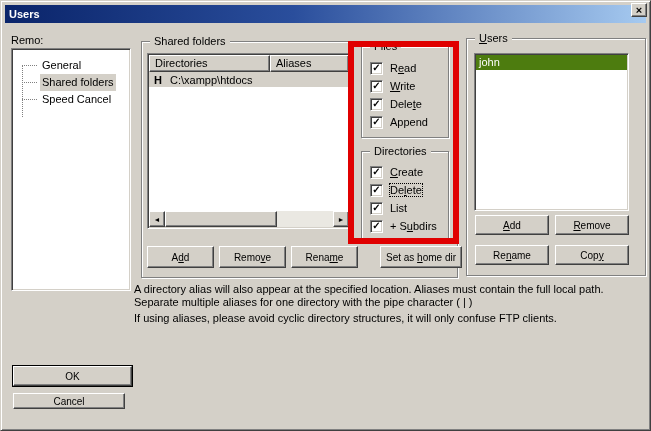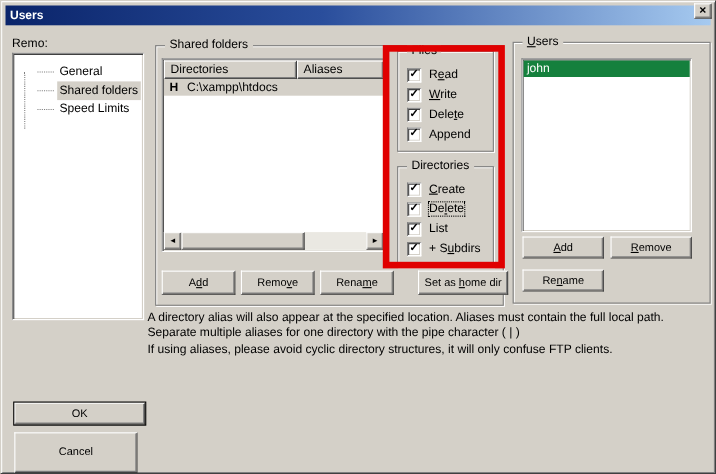--- a/index.html
+++ b/index.html
@@ -49,21 +49,21 @@
     border: 1px solid; border-color: #fff #404040 #404040 #fff;
     box-shadow: inset -1px -1px 0 #808080;
     display: flex; align-items: center; justify-content: center;
     white-space: nowrap; font-size: 10px;
   }
   .default-btn { outline: 1px solid #000; }
 
   
   .tree { overflow: hidden; }
   .tree-vline { position: absolute; left: 10px; top: 16px; height: 52px; border-left: 1px dotted #808080; }
-  .tree-item { position: absolute; left: 12px; height: 17px; line-height: 17px; width: 100%; }
+  .tree-item { position: absolute; left: 0; height: 17px; line-height: 17px; width: 100%; }
   .tree-item .stub { position: absolute; left: 10px; top: 8px; width: 15px; border-top: 1px dotted #808080; }
   .tree-item .tlabel { position: absolute; left: 28px; padding: 0 2px; }
   .tree-item.selected .tlabel { background: #d4d0c8; }
 
   
   .lv-header { position: absolute; left: 1px; top: 1px; right: 1px; height: 17px; display: flex; }
   .lv-col {
     background: #d4d0c8; border: 1px solid; border-color: #fff #404040 #404040 #fff;
     box-shadow: inset -1px -1px 0 #808080; padding: 1px 5px; line-height: 13px;
   }
@@ -123,21 +123,21 @@
     <div class="tree-item" style="top:8px;">
       <span class="stub"></span>
       <span class="tlabel">General</span>
     </div>
     <div class="tree-item selected" style="top:25px;">
       <span class="stub"></span>
       <span class="tlabel">Shared folders</span>
     </div>
     <div class="tree-item" style="top:42px;">
       <span class="stub"></span>
-      <span class="tlabel">Speed Limits</span>
+      <span class="tlabel">Speed Cancel</span>
     </div>
   </div>
 
   <div class="group" style="left:140px; top:40px; width:317px; height:237px;">
     <span class="group-label">Shared folders</span>
   </div>
 
   <div class="sunken" style="left:146px; top:52px; width:204px; height:176px; background:#fff;">
     <div class="lv-header">
       <div class="lv-col" style="width:121px;">Directories</div>
@@ -226,37 +226,40 @@
       <span class="cb-label"><span>+ S</span><span class="mn">u</span><span>bdirs</span></span>
     </div>
   </div>
 
   <div class="annotation-box" style="left: 347px; top: 40px; width: 111px; height: 203px; border-color: rgb(224, 0, 0);"></div>
 
   <div class="group" style="left:465px; top:37px; width:180px; height:238px;">
     <span class="group-label"><span></span><span class="mn">U</span><span>sers</span></span>
   </div>
   <div class="sunken" style="left:473px; top:52px; width:155px; height:158px;">
-    <div class="list-item selected" style="margin: 1px; background: #15803d; color: rgb(255, 255, 255);">
+    <div class="list-item selected" style="margin: 1px; background: #4d7c0f; color: rgb(255, 255, 255);">
       <span>john</span>
     </div>
   </div>
   <div class="btn" style="left:474px; top:214px; width:74px; height:20px;">
     <span><span></span><span class="mn">A</span><span>dd</span></span>
   </div>
   <div class="btn" style="left:554px; top:214px; width:74px; height:20px;">
     <span><span></span><span class="mn">R</span><span>emove</span></span>
   </div>
   <div class="btn" style="left:474px; top:244px; width:74px; height:20px;">
     <span><span>Re</span><span class="mn">n</span><span>ame</span></span>
   </div>
+  <div class="btn" style="left:554px; top:244px; width:74px; height:20px;">
+    <span><span>Cop</span><span class="mn">y</span><span></span></span>
+  </div>
 
   <div class="note" style="top:282px;">A directory alias will also appear at the specified location. Aliases must contain the full local path. Separate multiple aliases for one directory with the pipe character ( | )</div>
   <div class="note" style="top:311px;">If using aliases, please avoid cyclic directory structures, it will only confuse FTP clients.</div>
 
   <div class="btn default-btn" style="left:12px; top:365px; width:119px; height:20px;">
     <span>OK</span>
   </div>
-  <div class="btn" style="left:12px; top:392px; width:112px; height:37px;">
+  <div class="btn" style="left:12px; top:392px; width:112px; height:16px;">
     <span>Cancel</span>
   </div>
 
 </div>
 
 </body></html>

